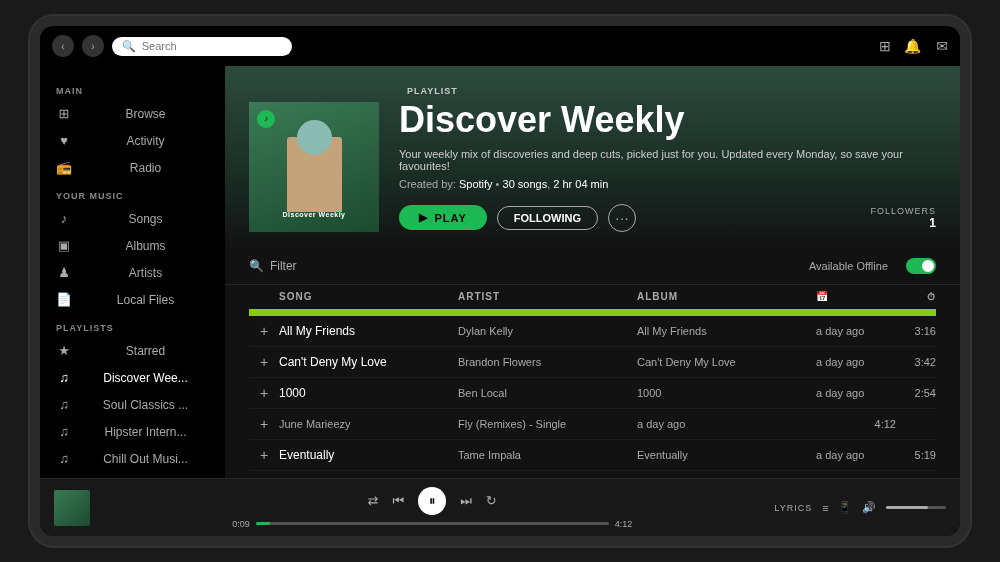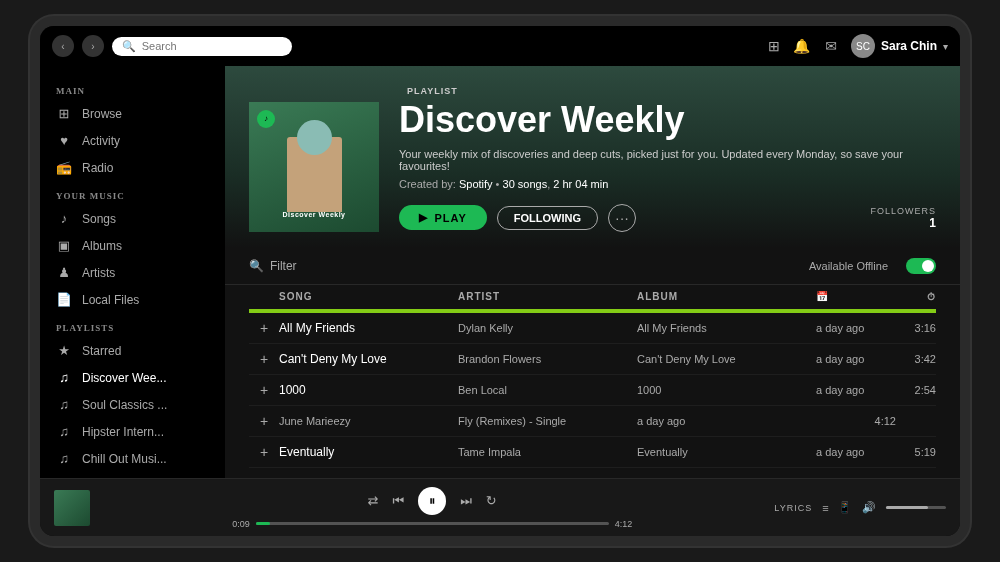--- a/index.html
+++ b/index.html
@@ -117,39 +117,38 @@
       padding: 10px 0;
       flex-shrink: 0;
     }
     .sidebar-section-label {
       color: #888;
       font-size: 9px;
       font-weight: 700;
       letter-spacing: 1px;
       padding: 10px 16px 4px;
       text-transform: uppercase;
-      font-family: Liberation Serif, serif;
     }
     .sidebar-item {
       display: flex;
       align-items: center;
       gap: 10px;
       padding: 6px 16px;
       color: #aaa;
       font-size: 12px;
       cursor: pointer;
       border-radius: 4px;
     }
     .sidebar-item.active { color: #fff; }
     .sidebar-item .si-icon {
       font-size: 13px;
       width: 16px;
       text-align: center;
     }
-    .sidebar-item .si-text { flex: 1; white-space: nowrap; overflow: hidden; text-overflow: ellipsis; }
+    .sidebar-item .si-text { flex: 1; white-space: nowrap; overflow: hidden; text-overflow: ellipsis; text-align: center; }
     
     .now-playing-bar {
       background: #181818;
       border-top: 1px solid #282828;
       padding: 6px 14px;
       display: flex;
       align-items: center;
       gap: 10px;
       min-height: 58px;
     }
@@ -406,21 +405,21 @@
       top: 2px;
     }
     .track-table {
       width: 100%;
       padding: 0 24px;
     }
     .track-table-header {
       display: grid;
       grid-template-columns: 30px 2fr 2fr 2fr 80px 40px;
       padding: 6px 0;
-      border-bottom: 4px solid #84cc16;
+      border-bottom: 7px solid #84cc16;
       color: #aaa;
       font-size: 10px;
       text-transform: uppercase;
       letter-spacing: 1px;
       font-weight: 600;
     }
     .track-row {
       display: grid;
       grid-template-columns: 30px 2fr 2fr 2fr 80px 40px;
       padding: 7px 0;
@@ -446,25 +445,20 @@
       <div class="nav-btn">‹</div>
       <div class="nav-btn">›</div>
       <div class="search-bar">
         <span style="color:#888;font-size:11px;">🔍</span>
         <input type="text" placeholder="Search" style="">
       </div>
       <div class="top-right">
         <span class="icon-btn">⊞</span>
         <span class="icon-btn">🔔</span>
         <span class="icon-btn">✉</span>
-        <div class="user-info">
-          <div class="avatar">SC</div>
-          <span class="username">Sara Chin</span>
-          <span style="color:#aaa;font-size:10px;">▾</span>
-        </div>
       </div>
     </div>
 
     <div class="main-content">
 
       <div class="sidebar">
         <div class="sidebar-section-label">MAIN</div>
         <div class="sidebar-item">
           <span class="si-icon">⊞</span>
           <span class="si-text">Browse</span>

